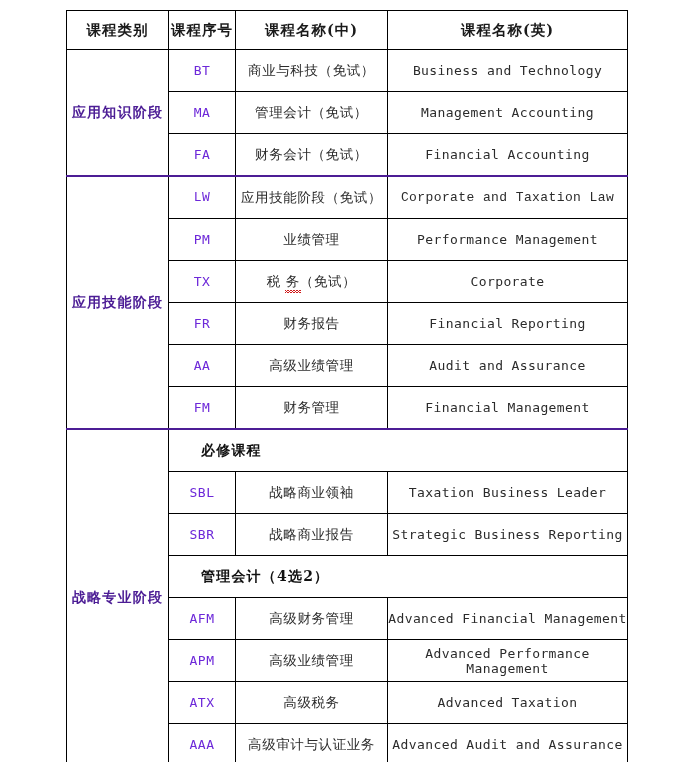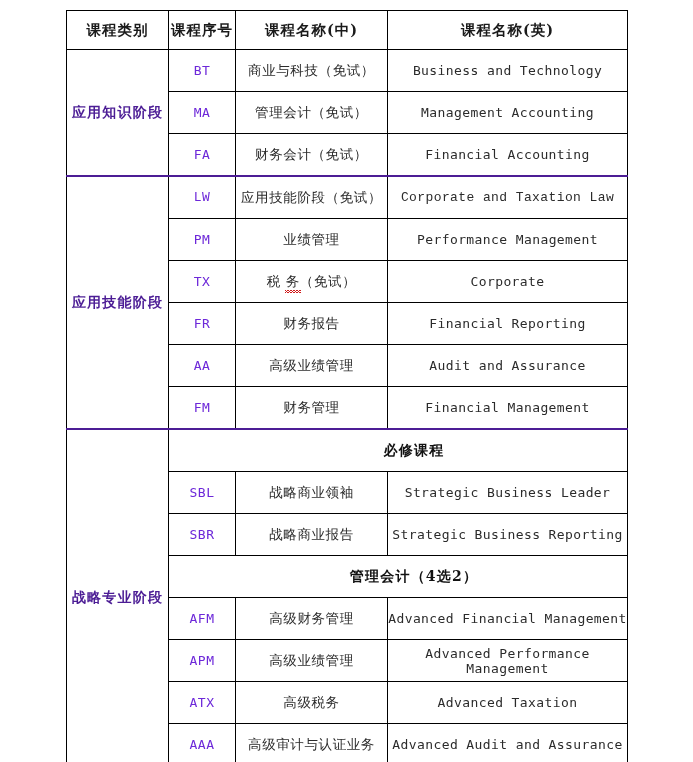--- a/index.html
+++ b/index.html
@@ -87,21 +87,21 @@
 
   td.en {
     font-family: "DejaVu Sans Mono", "Liberation Mono", monospace;
     font-size: 13px;
     letter-spacing: 0.4px;
     color: #2b2b2b;
   }
 
   
   td.subhead {
-    text-align: center;
+    text-align: left;
     padding-left: 32px;
     height: 41px;
     font-family: "DejaVu Serif", "Liberation Serif", serif;
     font-weight: bold;
     font-size: 14px;
     letter-spacing: 1.2px;
     color: #121212;
   }
 
   
@@ -206,21 +206,21 @@
         <td class="en">Financial Management</td>
       </tr>
 
       <tr class="stage-top">
         <td class="cat" rowspan="8">战略专业阶段</td>
         <td class="subhead" colspan="3">必修课程</td>
       </tr>
       <tr>
         <td class="code">SBL</td>
         <td class="zh nowrap">战略商业领袖</td>
-        <td class="en">Strategic Business Leader</td>
+        <td class="en">Taxation Business Leader</td>
       </tr>
       <tr>
         <td class="code">SBR</td>
         <td class="zh nowrap">战略商业报告</td>
         <td class="en">Strategic Business Reporting</td>
       </tr>
 
       <tr>
         <td class="subhead" colspan="3">管理会计（4选2）</td>
       </tr>

